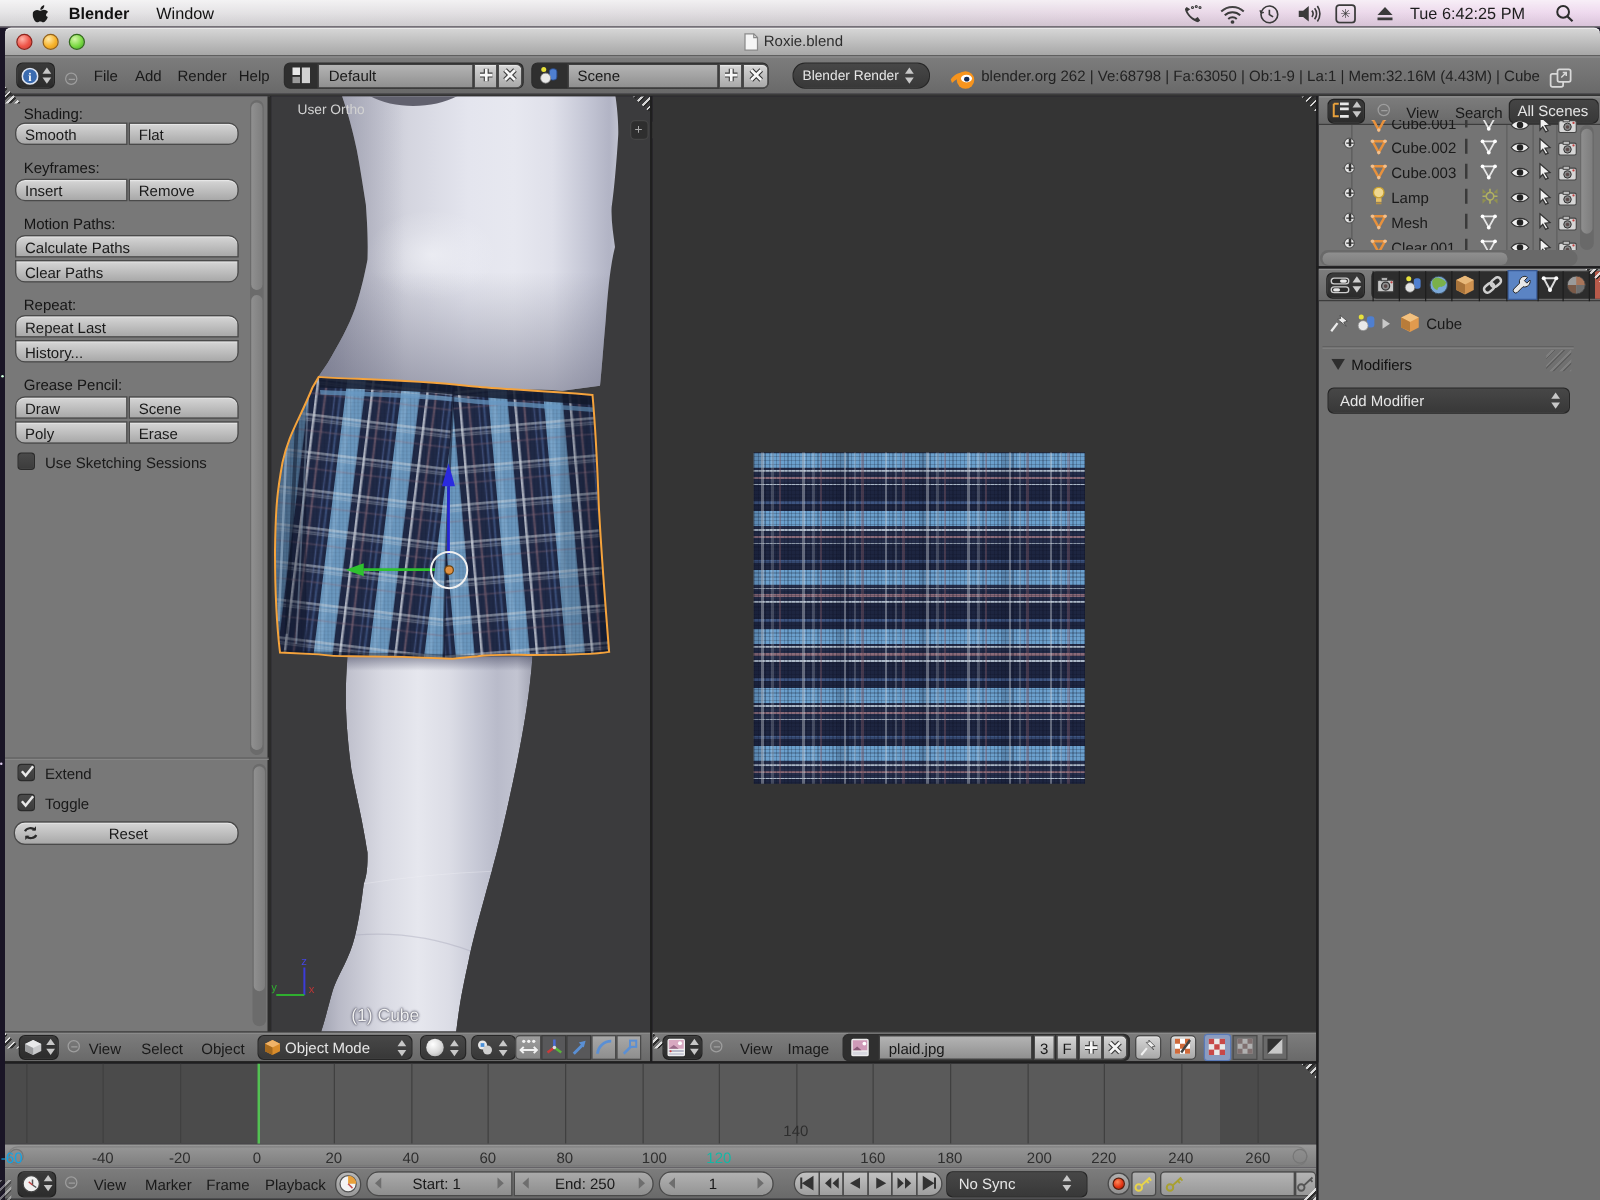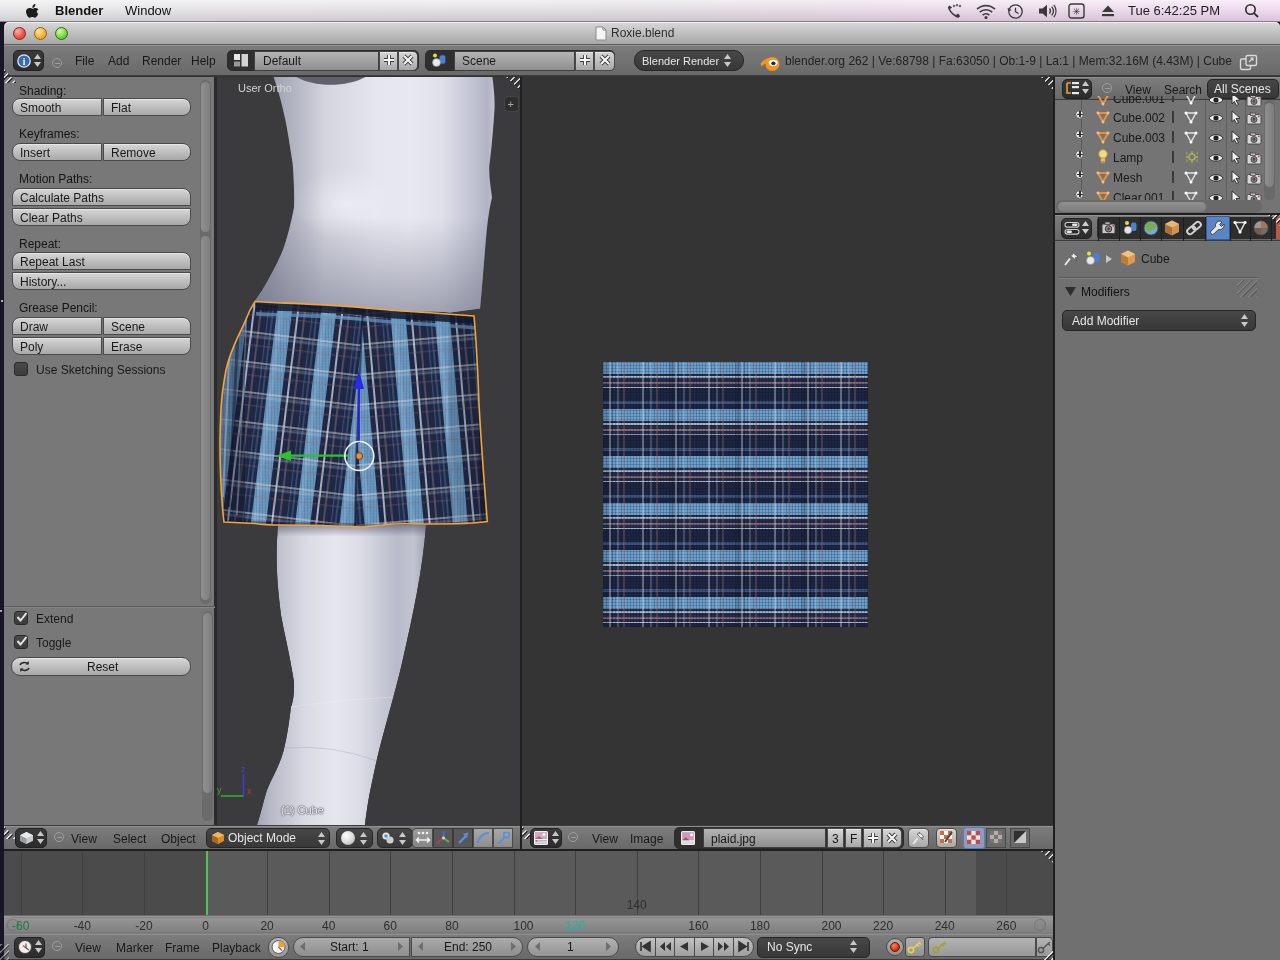--- a/index.html
+++ b/index.html
@@ -355,21 +355,21 @@
 <circle cx="142.3" cy="379" r="3.4" fill="#e09040" stroke="#6d4412" stroke-width="1"></circle>
 
 <path d="M26.5,719 L26.5,697" stroke="#3c3cd8" stroke-width="1.6"></path>
 <path d="M4,719 L26.5,719" stroke="#2fae2f" stroke-width="1.6"></path>
 <text x="24" y="695" font-family="Liberation Sans" font-size="9" fill="#4545e0">z</text>
 <text x="0" y="716" font-family="Liberation Sans" font-size="9" fill="#2fae2f">y</text>
 <text x="30" y="717" font-family="Liberation Sans" font-size="9" fill="#c03535">x</text>
 </svg>
 </div>
 <div class="t a" style="left:238px;top:82px;font-size:11px;color:#d2d2d2">User Ortho</div>
-<div class="t a" style="left:281px;top:804px;font-size:11px;color:#f2f2f2;text-shadow:0 0 2px rgba(40,40,60,.9),0 0 1px rgba(40,40,60,.9)">(1) Cube</div>
+<div class="t a" style="left:281px;top:804px;font-size:14px;color:#f2f2f2;text-shadow:0 0 2px rgba(40,40,60,.9),0 0 1px rgba(40,40,60,.9)">(1) Cube</div>
 <div class="a" style="left:504px;top:96px;width:15px;height:16px;background:#2e2e2e;border:1px solid #454545;border-radius:4px"></div>
 <div class="t a" style="left:507.5px;top:98px;color:#aaa;font-size:11px">+</div>
 <div class="a" style="left:521px;top:96px;width:15px;height:16px;background:#2e2e2e;border:1px solid #454545;border-radius:4px"></div>
 <div class="t a" style="left:524.5px;top:98px;color:#aaa;font-size:11px">+</div>
 <div class="a hatch" style="left:506px;top:77px;width:14px;height:13px;clip-path:polygon(100% 0,0 0,100% 100%)"></div>
 <div class="a hatch" style="left:4px;top:69px;width:13px;height:14px;clip-path:polygon(0 0,0 100%,100% 100%)"></div>
 
 <div class="a hdr" style="left:4px;top:826px;width:516px;height:24px;box-shadow:inset 0 1px 0 #8f8f8f,0 -1px 0 #3c3c3c"></div>
 <div class="a hatch" style="left:4px;top:826px;width:13px;height:13px;clip-path:polygon(0 0,0 100%,100% 100%)"></div>
 <div class="a ebtn" style="left:15px;top:828px;width:32px;height:20px"></div>
@@ -912,21 +912,21 @@
 <div class="a" style="left:821.5px;top:851px;width:1px;height:64px;background:#404040"></div>
 <div class="a" style="left:883.1px;top:851px;width:1px;height:64px;background:#404040"></div>
 <div class="a" style="left:944.7px;top:851px;width:1px;height:64px;background:#404040"></div>
 <div class="a" style="left:1006.3px;top:851px;width:1px;height:64px;background:#404040"></div>
 <div class="a" style="left:206px;top:851px;width:2.2px;height:64px;background:#53c153"></div>
 <div class="a" style="left:4px;top:915px;width:1049px;height:19px;background:linear-gradient(#989898,#7d7d7d);border-top:1px solid #6a6a6a"></div>
 <div class="a" style="left:6px;top:916.5px;width:1040px;height:16.5px;border:1.2px solid #74747499;border-radius:8px"></div>
 <div class="a" style="left:7px;top:918.5px;width:12px;height:12px;background:#88888855;border-radius:50%;border:1px solid #767676"></div>
 <div class="a" style="left:1034px;top:918.5px;width:12px;height:12px;background:#88888855;border-radius:50%;border:1px solid #767676"></div>
 
-<div class="t a" style="left:0.7px;top:919px;width:40px;text-align:center;color:#15803d">-60</div>
+<div class="t a" style="left:0.7px;top:919px;width:40px;color:#0ea5e9">-60</div>
 <div class="t a" style="left:62.3px;top:919px;width:40px;text-align:center;color:#2e2e2e">-40</div>
 <div class="t a" style="left:123.9px;top:919px;width:40px;text-align:center;color:#2e2e2e">-20</div>
 <div class="t a" style="left:185.5px;top:919px;width:40px;text-align:center;color:#2e2e2e">0</div>
 <div class="t a" style="left:247.1px;top:919px;width:40px;text-align:center;color:#2e2e2e">20</div>
 <div class="t a" style="left:308.7px;top:919px;width:40px;text-align:center;color:#2e2e2e">40</div>
 <div class="t a" style="left:370.3px;top:919px;width:40px;text-align:center;color:#2e2e2e">60</div>
 <div class="t a" style="left:431.9px;top:919px;width:40px;text-align:center;color:#2e2e2e">80</div>
 <div class="t a" style="left:493.5px;top:919px;width:40px;text-align:right;color:#2e2e2e">100</div>
 <div class="t a" style="left:555.1px;top:919px;width:40px;text-align:center;color:#14b8a6">120</div>
 <div class="t a" style="left:616.7px;top:898px;width:40px;text-align:center;color:#2e2e2e">140</div>

